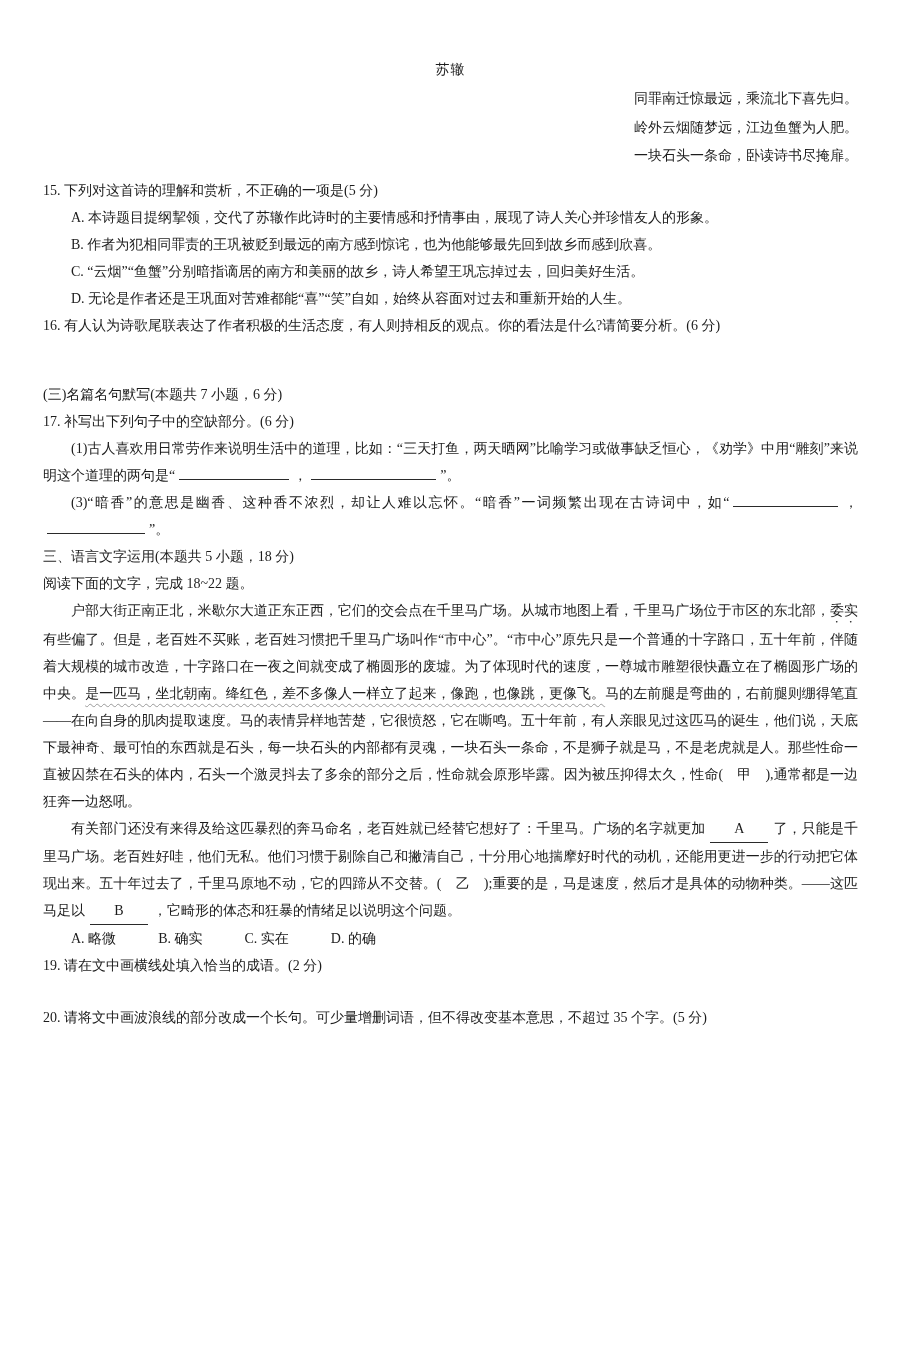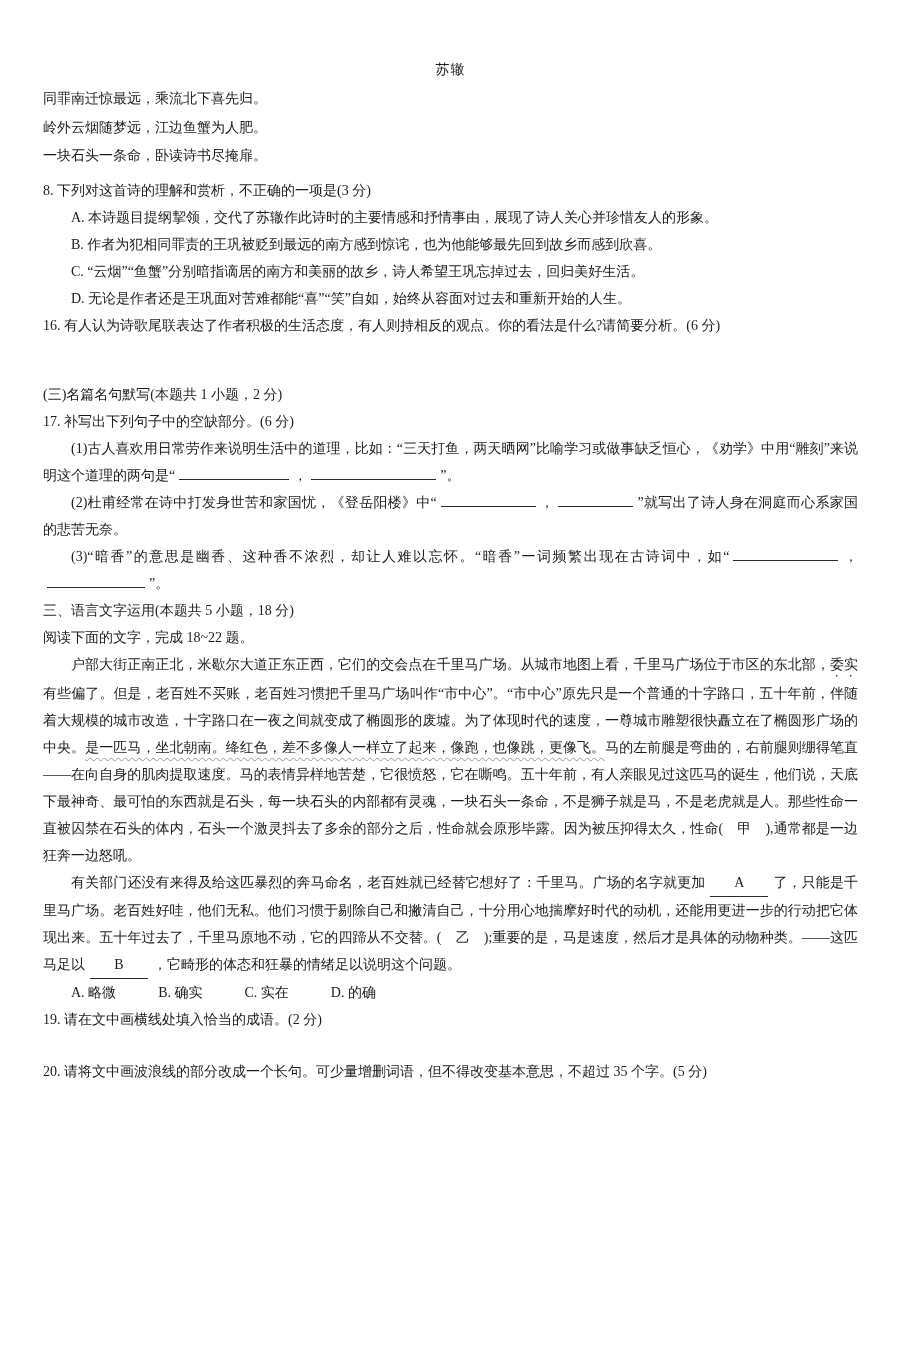--- a/index.html
+++ b/index.html
@@ -24,21 +24,21 @@
     text-align: justify;
     margin-top: 11px;
   }
   p { margin: 0; }
   .poem-author {
     text-align: center;
     line-height: 30px;
     letter-spacing: 1px;
   }
   .poem-line {
-    text-align: left;
+    text-align: right;
     line-height: 28.5px;
   }
   .poem { margin-bottom: 6px; }
   .indent { text-indent: 2em; }
   .sec-gap { margin-top: 42px; }
   .q20-gap { margin-top: 25px; }
   .blank {
     display: inline-block;
     border-bottom: 1px solid #2a2a2a;
     height: 1em;
@@ -81,33 +81,32 @@
 
 <div class="page">
 
   <div class="poem">
     <p class="poem-author">苏辙</p>
     <p class="poem-line">同罪南迁惊最远，乘流北下喜先归。</p>
     <p class="poem-line">岭外云烟随梦远，江边鱼蟹为人肥。</p>
     <p class="poem-line">一块石头一条命，卧读诗书尽掩扉。</p>
   </div>
 
-  <p>8. 下列对这首诗的理解和赏析，不正确的一项是(3 分)</p>
+  <p>15. 下列对这首诗的理解和赏析，不正确的一项是(5 分)</p>
   <p class="indent">A. 本诗题目提纲挈领，交代了苏辙作此诗时的主要情感和抒情事由，展现了诗人关心并珍惜友人的形象。</p>
   <p class="indent">B. 作者为犯相同罪责的王巩被贬到最远的南方感到惊诧，也为他能够最先回到故乡而感到欣喜。</p>
   <p class="indent">C. “云烟”“鱼蟹”分别暗指谪居的南方和美丽的故乡，诗人希望王巩忘掉过去，回归美好生活。</p>
   <p class="indent">D. 无论是作者还是王巩面对苦难都能“喜”“笑”自如，始终从容面对过去和重新开始的人生。</p>
   <p>16. 有人认为诗歌尾联表达了作者积极的生活态度，有人则持相反的观点。你的看法是什么?请简要分析。(6 分)</p>
 
-  <p class="sec-gap">(三)名篇名句默写(本题共 1 小题，2 分)</p>
+  <p class="sec-gap">(三)名篇名句默写(本题共 7 小题，6 分)</p>
   <p>17. 补写出下列句子中的空缺部分。(6 分)</p>
 
   <p class="indent"><span>(1)古人喜欢用日常劳作来说明生活中的道理，比如：“三天打鱼，两天晒网”比喻学习或做事缺乏恒心，《劝学》中用“雕刻”来说明这个道理的两句是“</span><span class="blank w110"></span><span>，</span><span class="blank w125"></span><span>”。</span></p>
 
-  <p class="indent"><span>(2)杜甫经常在诗中打发身世苦和家国忧，《登岳阳楼》中“</span><span class="blank w95"></span><span>，</span><span class="blank w75"></span><span>”就写出了诗人身在洞庭而心系家国的悲苦无奈。</span></p>
 
   <p class="indent"><span>(3)“暗香”的意思是幽香、这种香不浓烈，却让人难以忘怀。“暗香”一词频繁出现在古诗词中，如“</span><span class="blank w105"></span><span>，</span><span class="blank w98"></span><span>”。</span></p>
 
   <p>三、语言文字运用(本题共 5 小题，18 分)</p>
   <p>阅读下面的文字，完成 18~22 题。</p>
 
   <p class="indent"><span>户部大街正南正北，米歇尔大道正东正西，它们的交会点在千里马广场。从城市地图上看，千里马广场位于市区的东北部，</span><span class="em-dots">委实</span><span>有些偏了。但是，老百姓不买账，老百姓习惯把千里马广场叫作“市中心”。“市中心”原先只是一个普通的十字路口，五十年前，伴随着大规模的城市改造，十字路口在一夜之间就变成了椭圆形的废墟。为了体现时代的速度，一尊城市雕塑很快矗立在了椭圆形广场的中央。</span><span class="wavy">是一匹马，坐北朝南。绛红色，差不多像人一样立了起来，像跑，也像跳，更像飞。</span><span>马的左前腿是弯曲的，右前腿则绷得笔直——在向自身的肌肉提取速度。马的表情异样地苦楚，它很愤怒，它在嘶鸣。五十年前，有人亲眼见过这匹马的诞生，他们说，天底下最神奇、最可怕的东西就是石头，每一块石头的内部都有灵魂，一块石头一条命，不是狮子就是马，不是老虎就是人。那些性命一直被囚禁在石头的体内，石头一个激灵抖去了多余的部分之后，性命就会原形毕露。因为被压抑得太久，性命(　甲　),通常都是一边狂奔一边怒吼。</span></p>
 
   <p class="indent"><span>有关部门还没有来得及给这匹暴烈的奔马命名，老百姓就已经替它想好了：千里马。广场的名字就更加</span><span class="blank-letter">A</span><span>了，只能是千里马广场。老百姓好哇，他们无私。他们习惯于剔除自己和撇清自己，十分用心地揣摩好时代的动机，还能用更进一步的行动把它体现出来。五十年过去了，千里马原地不动，它的四蹄从不交替。(　乙　);重要的是，马是速度，然后才是具体的动物种类。——这匹马足以</span><span class="blank-letter">B</span><span>，它畸形的体态和狂暴的情绪足以说明这个问题。</span></p>
 

